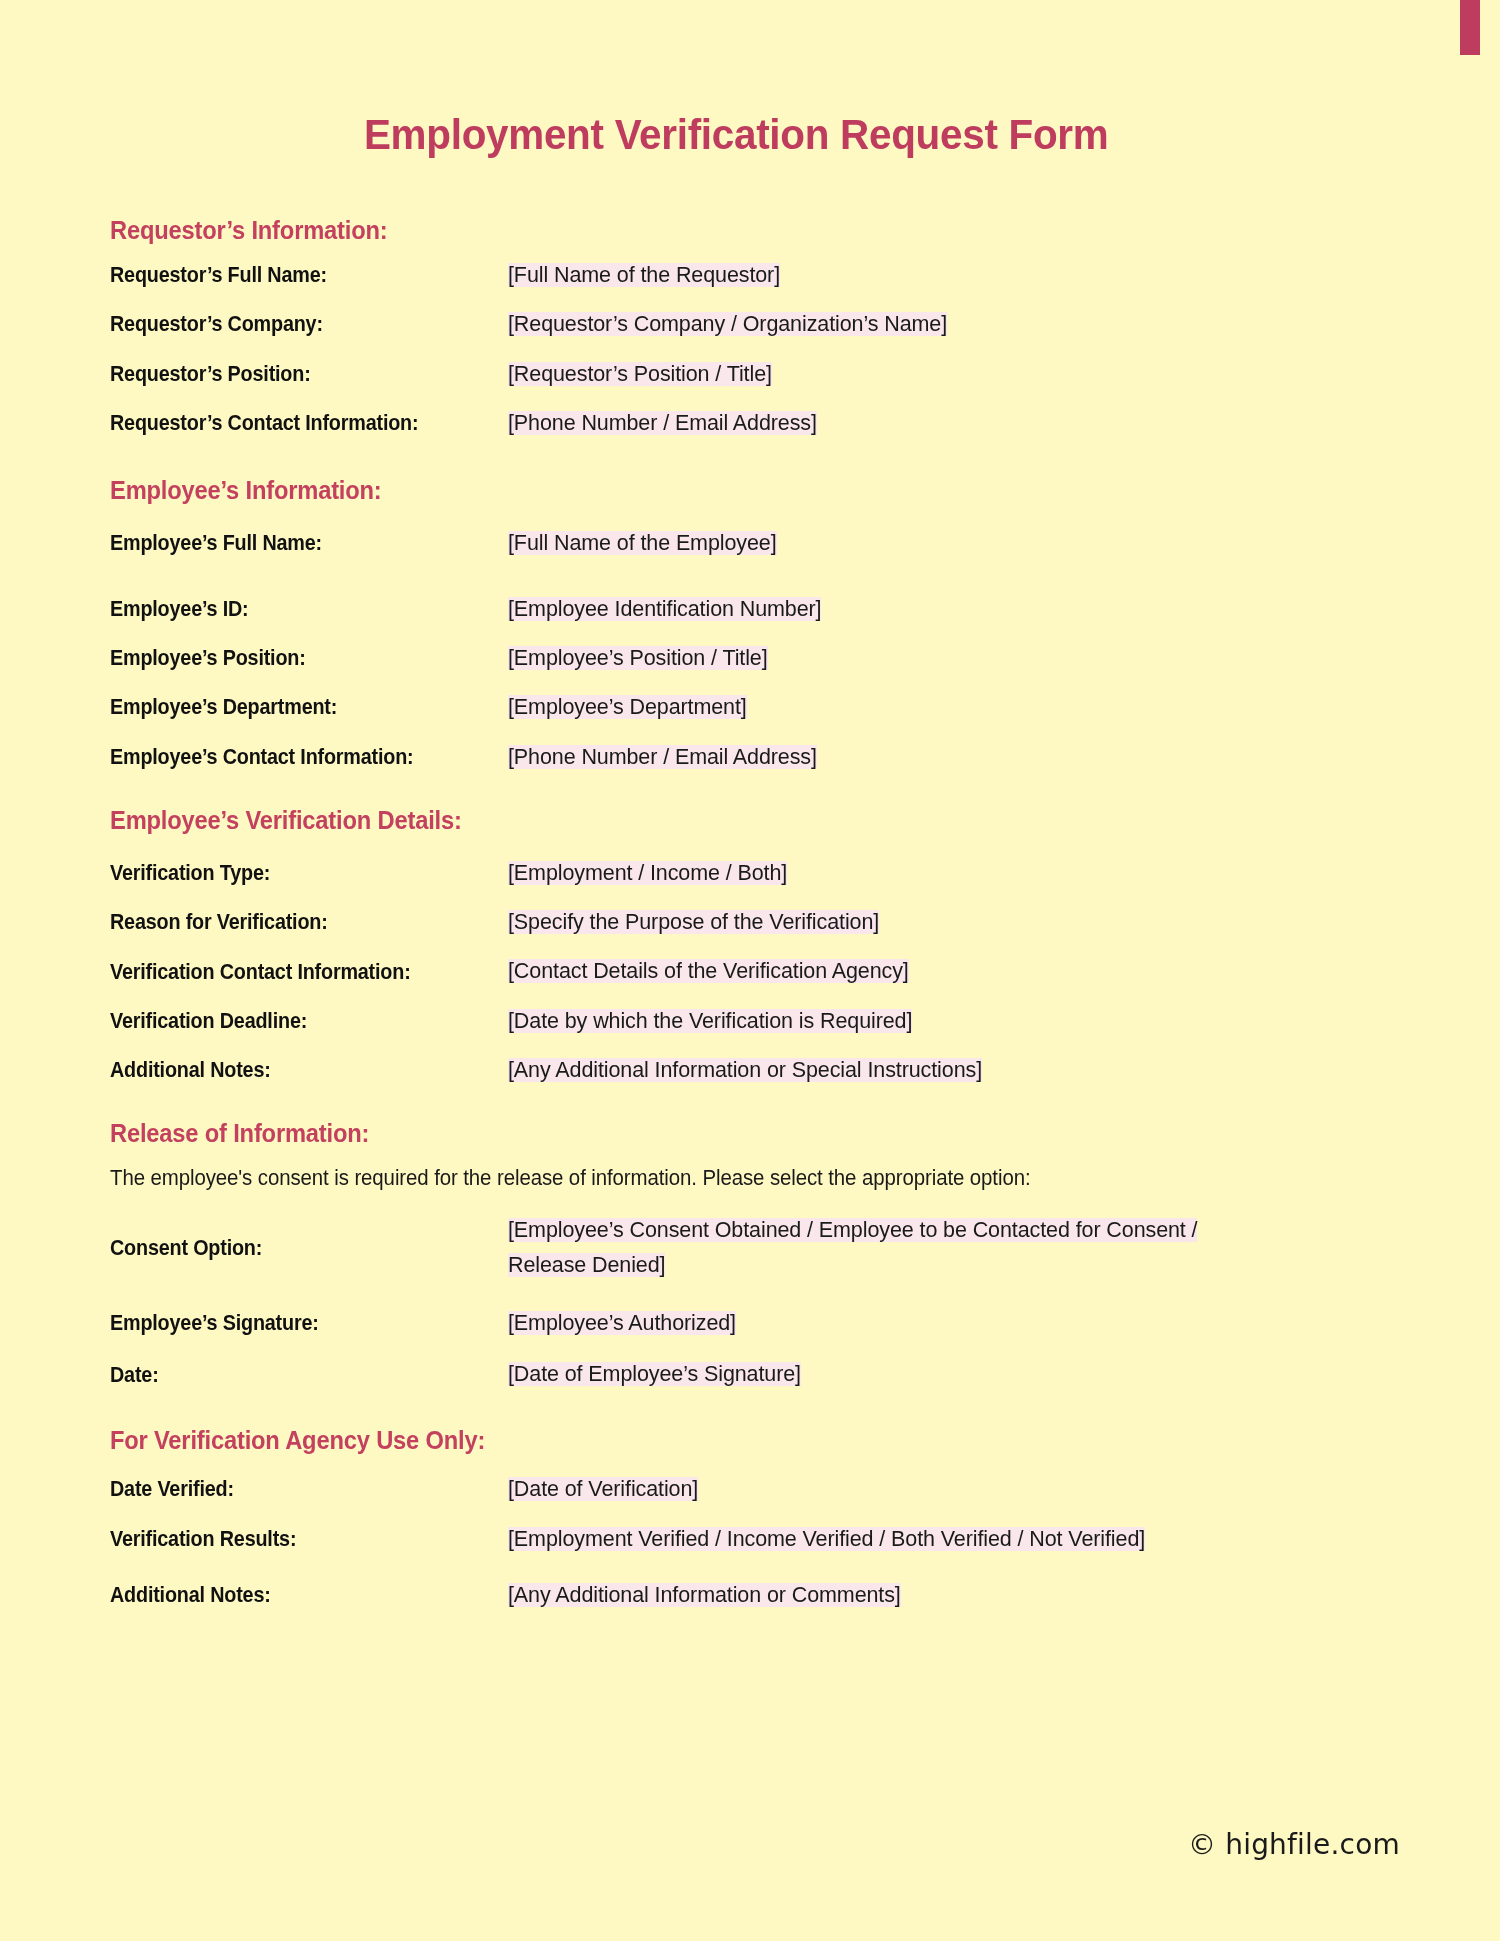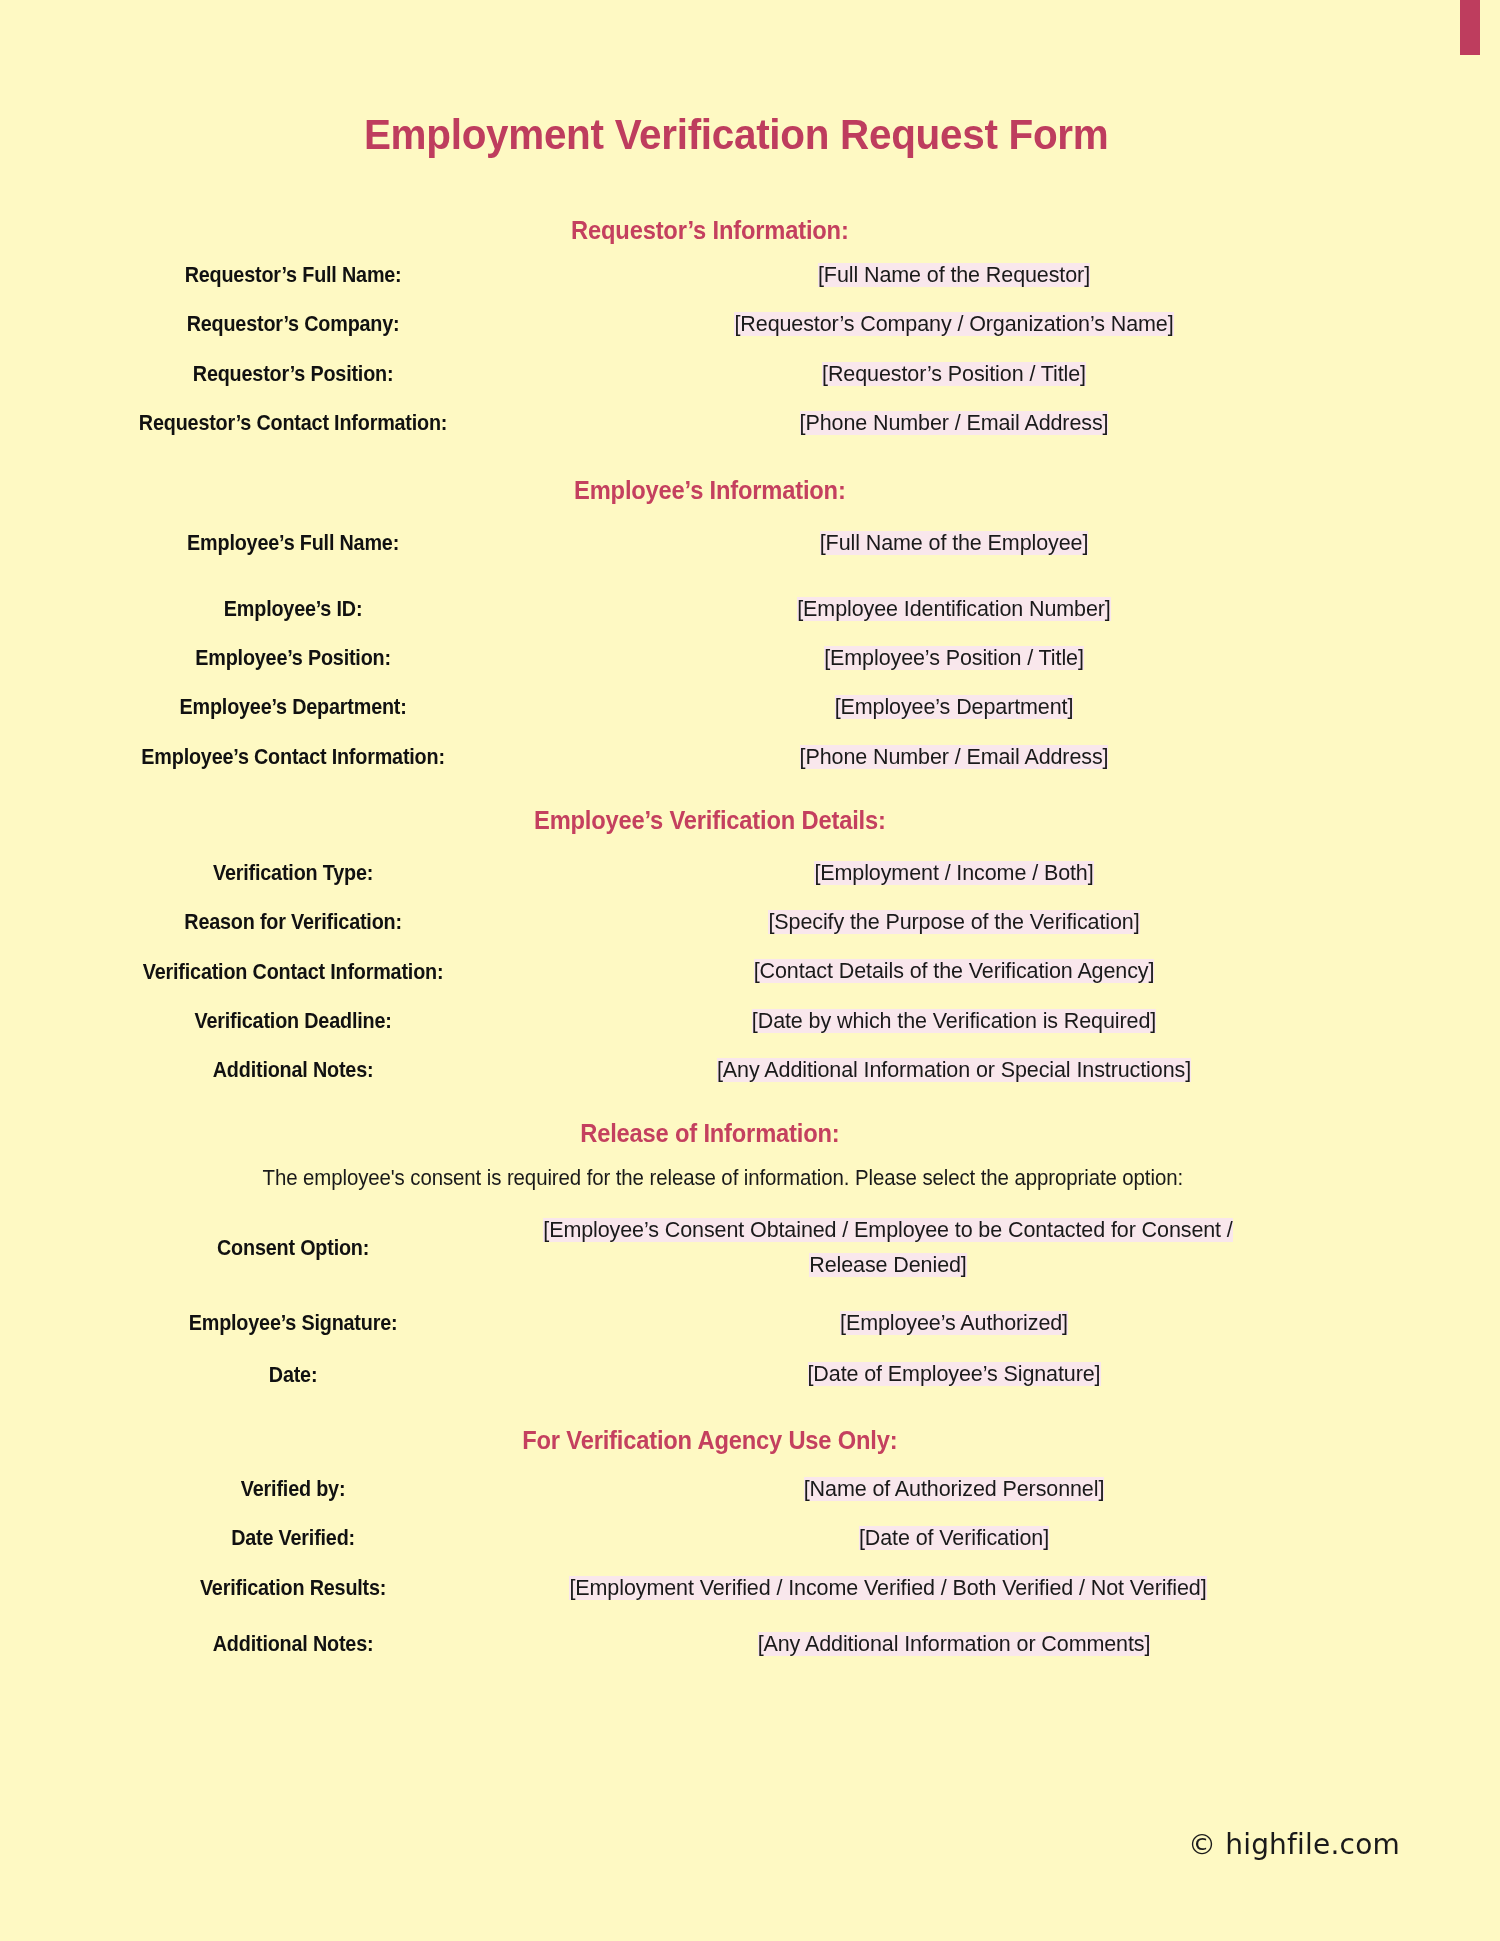--- a/index.html
+++ b/index.html
@@ -39,21 +39,20 @@
     margin: 0;
     padding-top: 113px;
     padding-right: 40px;
     line-height: 1;
     transform: scaleX(0.94);
     transform-origin: center center;
     white-space: nowrap;
   }
   .section {
     margin-top: 0;
-    text-align: center;
   }
   .section-head {
     color: #c4405f;
     font-size: 25.5px;
     font-weight: bold;
     letter-spacing: -0.2px;
     transform: scaleX(0.93);
     transform-origin: left center;
     white-space: nowrap;
   }
@@ -212,24 +211,20 @@
             <div class="row" style="margin-bottom: 18px;">
               <div class="label">Date:</div>
               <div class="value-cell"><span class="value">[Date of Employee’s Signature]</span></div>
             </div>
           </div>
         </div>
         <div class="section" style="margin-top: 34px; margin-bottom: 26px;">
           <div class="section-head" style="margin-bottom: 18px;">For Verification Agency Use Only:</div>
           <div class="rows">
             <div class="row" style="margin-bottom: 16px;">
-              <div class="label">Verified by:</div>
-              <div class="value-cell"><span class="value">[Name of Authorized Personnel]</span></div>
-            </div>
-            <div class="row" style="margin-bottom: 16px;">
               <div class="label">Date Verified:</div>
               <div class="value-cell"><span class="value">[Date of Verification]</span></div>
             </div>
             <div class="row wrap tall" style="margin-bottom: 22px;">
               <div class="label">Verification Results:</div>
               <div class="value-cell"><span class="value">[Employment Verified / Income Verified / Both Verified / Not Verified]</span></div>
             </div>
             <div class="row" style="margin-bottom: 16px;">
               <div class="label">Additional Notes:</div>
               <div class="value-cell"><span class="value">[Any Additional Information or Comments]</span></div>

